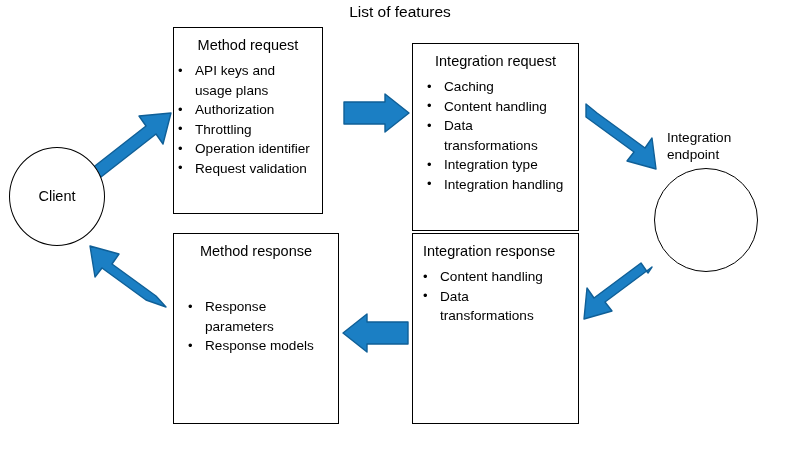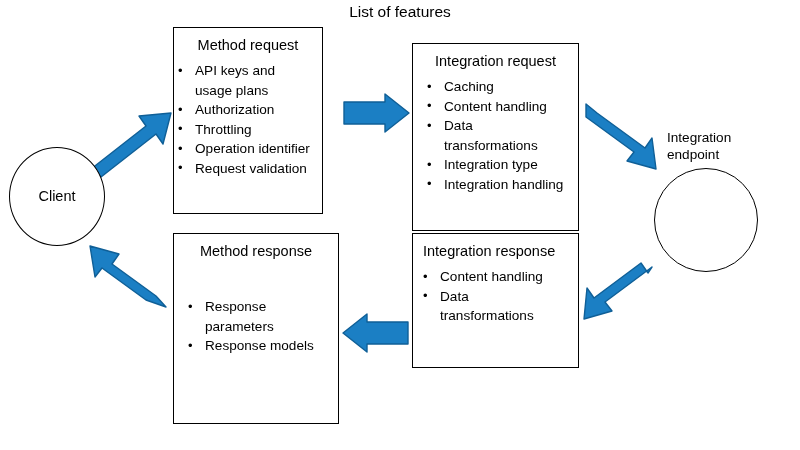--- a/index.html
+++ b/index.html
@@ -162,21 +162,21 @@
   </div>
 
   <div class="node-box" style="left:173px; top:233px; width:166px; height:191px; padding:8px 0 0 0;">
     <div class="box-title centered">Method response</div>
     <ul class="bullet-list" style="margin-top:36px; padding-right:10px; padding-left:10px;">
       <li>Response parameters</li>
       <li>Response models</li>
     </ul>
   </div>
 
-  <div class="node-box" style="left:412px; top:233px; width:167px; height:135px; padding:8px 0 0 0;">
+  <div class="node-box" style="left:412px; top:233px; width:167px; height:191px; padding:8px 0 0 0;">
     <div class="box-title left">Integration response</div>
     <ul class="bullet-list" style="margin-top:6px; padding-right:14px; padding-left:6px;">
       <li>Content handling</li>
       <li>Data transformations</li>
     </ul>
   </div>
 
 </div>
 
 </body></html>

